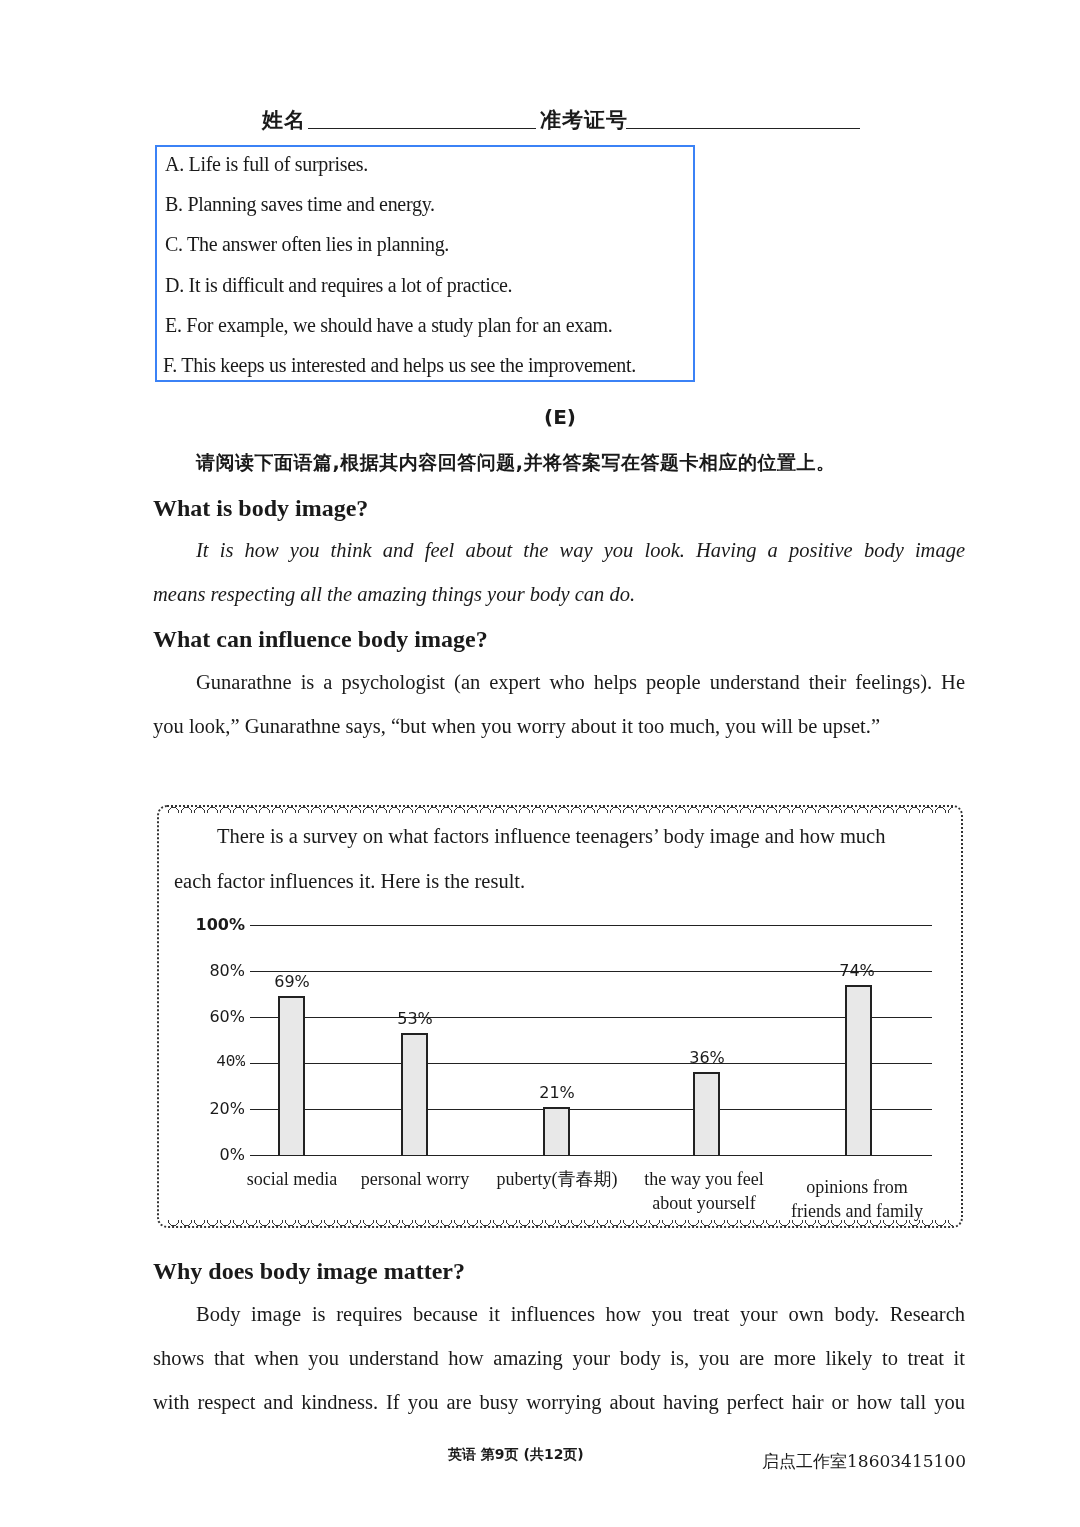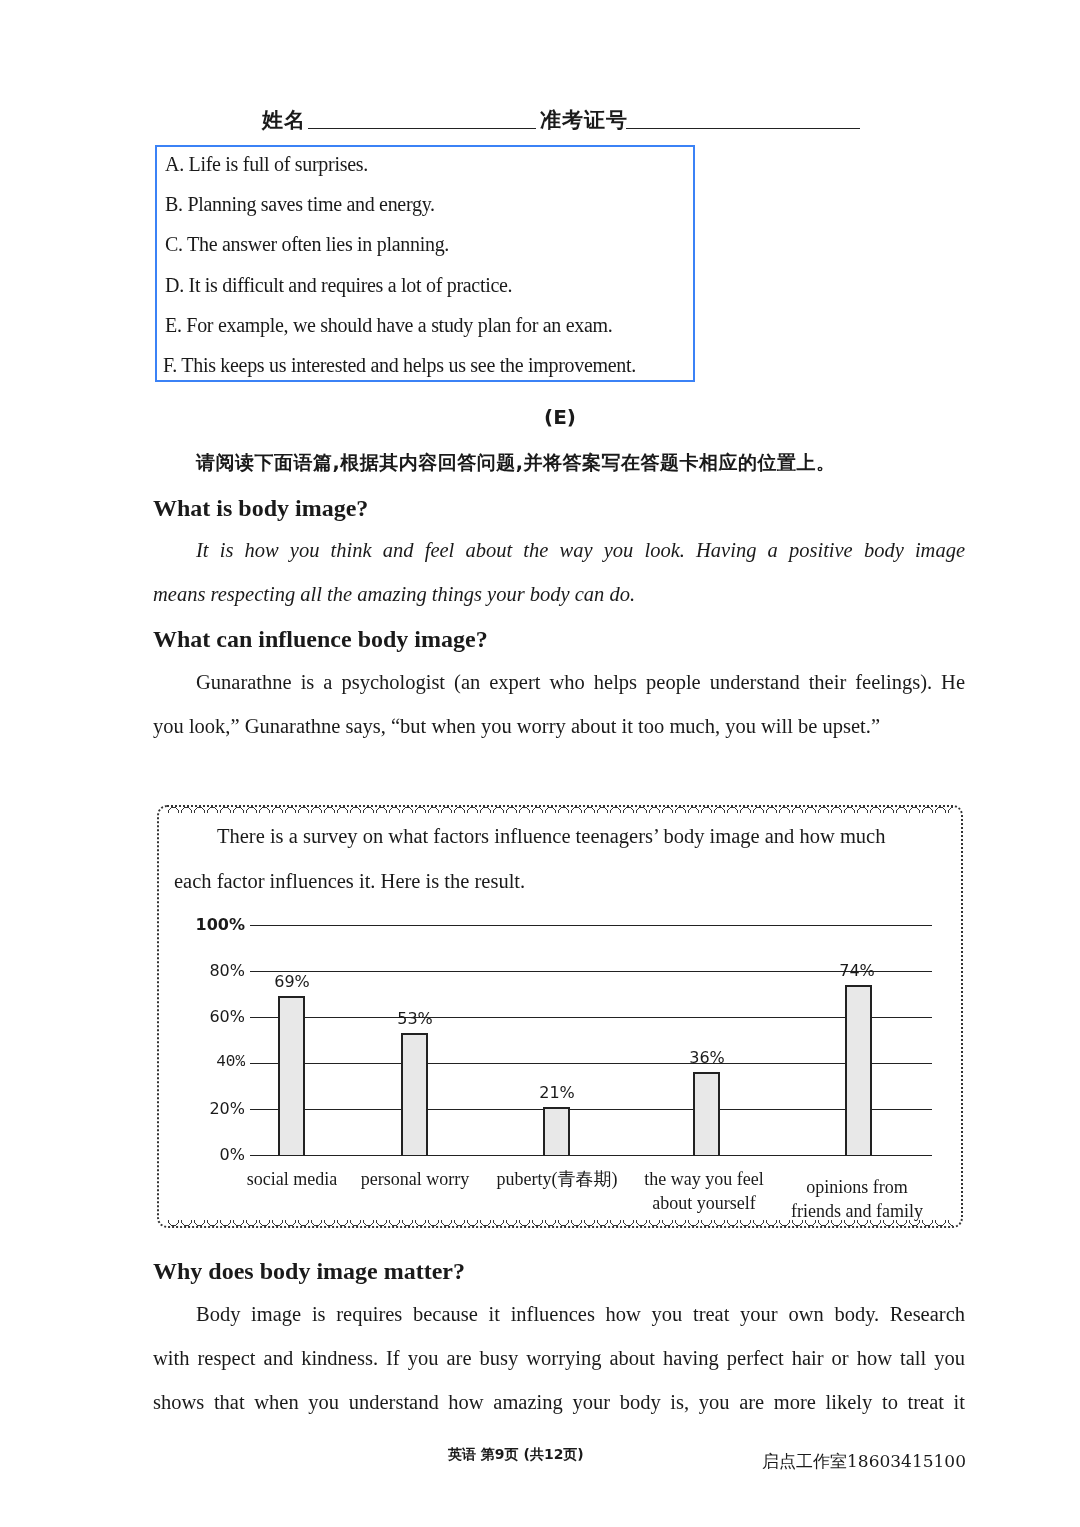--- a/index.html
+++ b/index.html
@@ -137,18 +137,18 @@
   </div>
   <div class="cat-label" style="left:592px; top:262px; width:140px;margin-top:8px;">
     <span>opinions from</span><br>
     <span>friends and family</span>
   </div>
 </div>
 
 <div class="abs heading" style="top:1258px;">Why does body image matter?</div>
 <div class="abs para" style="top:1292px;">
   <span class="line justify indent">Body image is requires because it influences how you treat your own body. Research</span>
+  <span class="line justify">shows that when you understand how amazing your body is, you are more likely to treat it</span>
   <span class="line justify">with respect and kindness. If you are busy worrying about having perfect hair or how tall you</span>
-  <span class="line justify">shows that when you understand how amazing your body is, you are more likely to treat it</span>
 </div>
 
 <div class="abs footer-page">英语   第9页 (共12页)</div>
 <div class="abs footer-studio">启点工作室18603415100</div>
 
 </body></html>

